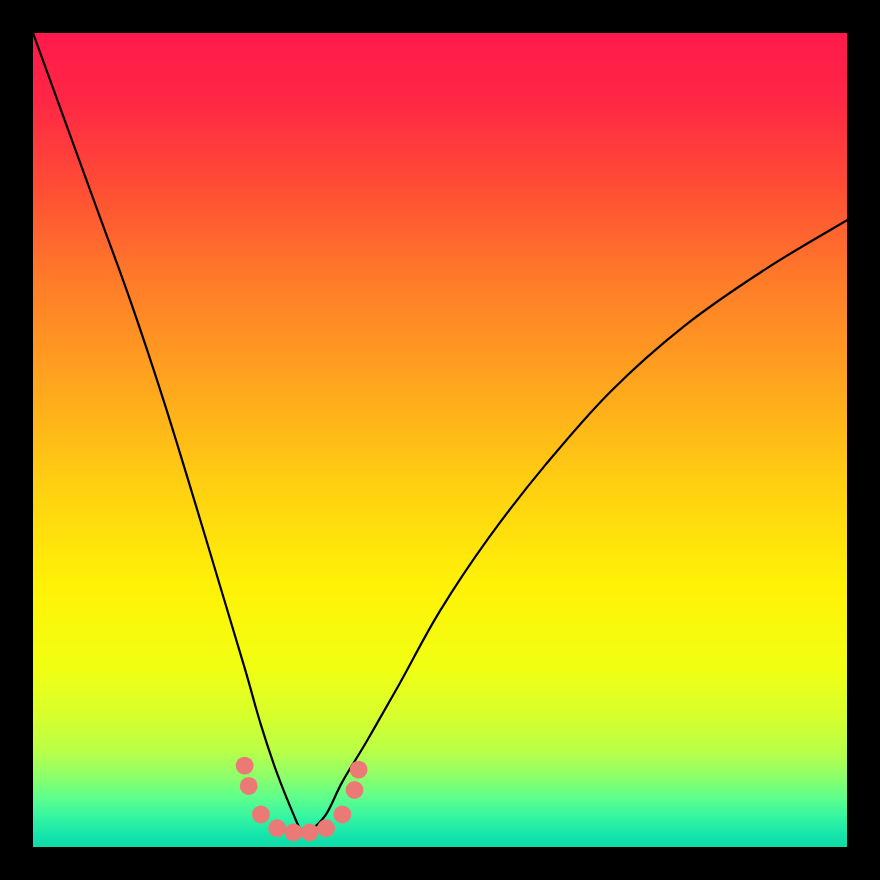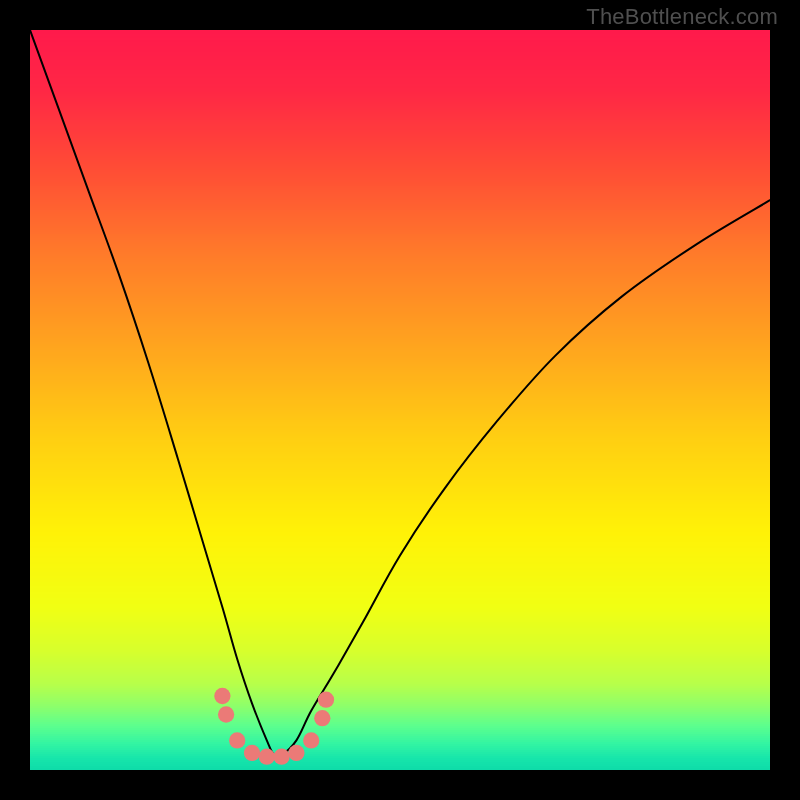--- a/index.html
+++ b/index.html
@@ -48,21 +48,20 @@
   }
   svg.curve, svg.dots {
     position: absolute;
     inset: 0;
   }
 </style>
 </head>
 <body>
 
 <div class="frame">
-  <div class="watermark">TheBottleneck.com</div>
 
   <div class="plot-area">
     <div class="gradient-fill" id="gradient-fill">
         <div class="grad-row" style="top:0.000px;height:2.600px;background:rgb(255,26,75)"></div>
         <div class="grad-row" style="top:2.000px;height:2.600px;background:rgb(255,26,75)"></div>
         <div class="grad-row" style="top:4.000px;height:2.600px;background:rgb(255,27,75)"></div>
         <div class="grad-row" style="top:6.000px;height:2.600px;background:rgb(255,27,74)"></div>
         <div class="grad-row" style="top:8.000px;height:2.600px;background:rgb(255,28,74)"></div>
         <div class="grad-row" style="top:10.000px;height:2.600px;background:rgb(255,28,74)"></div>
         <div class="grad-row" style="top:12.000px;height:2.600px;background:rgb(255,29,74)"></div>

